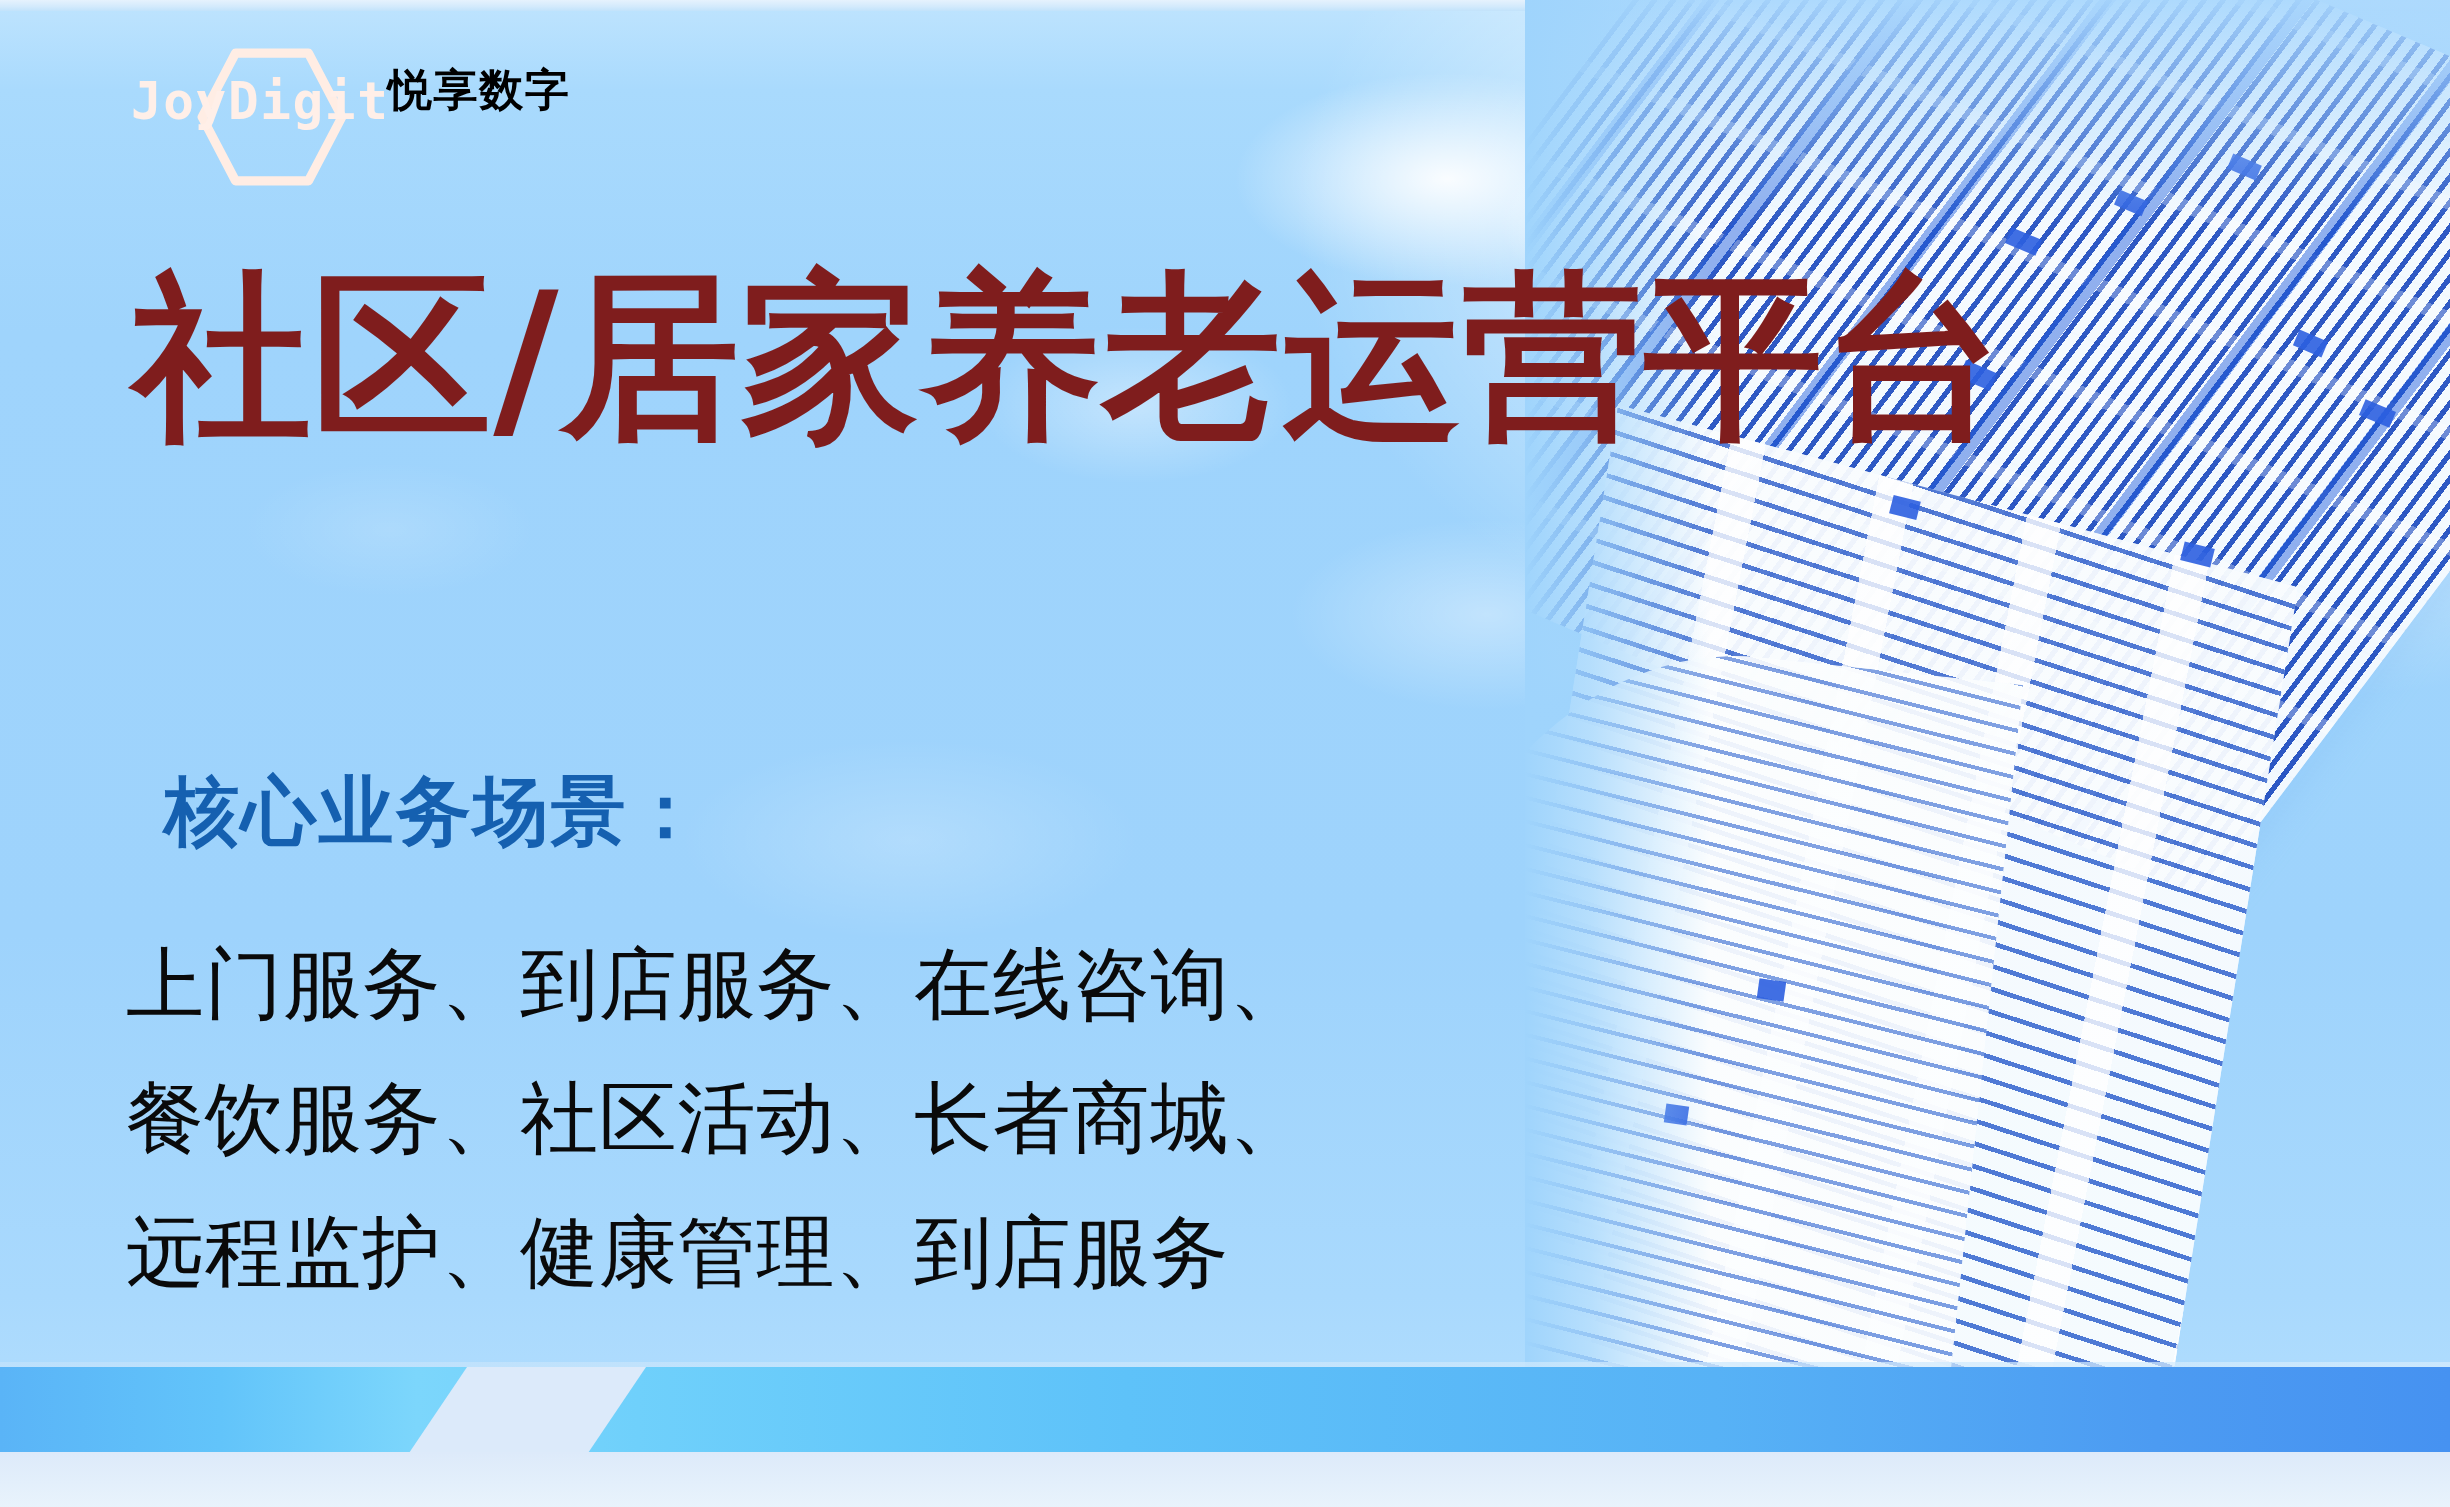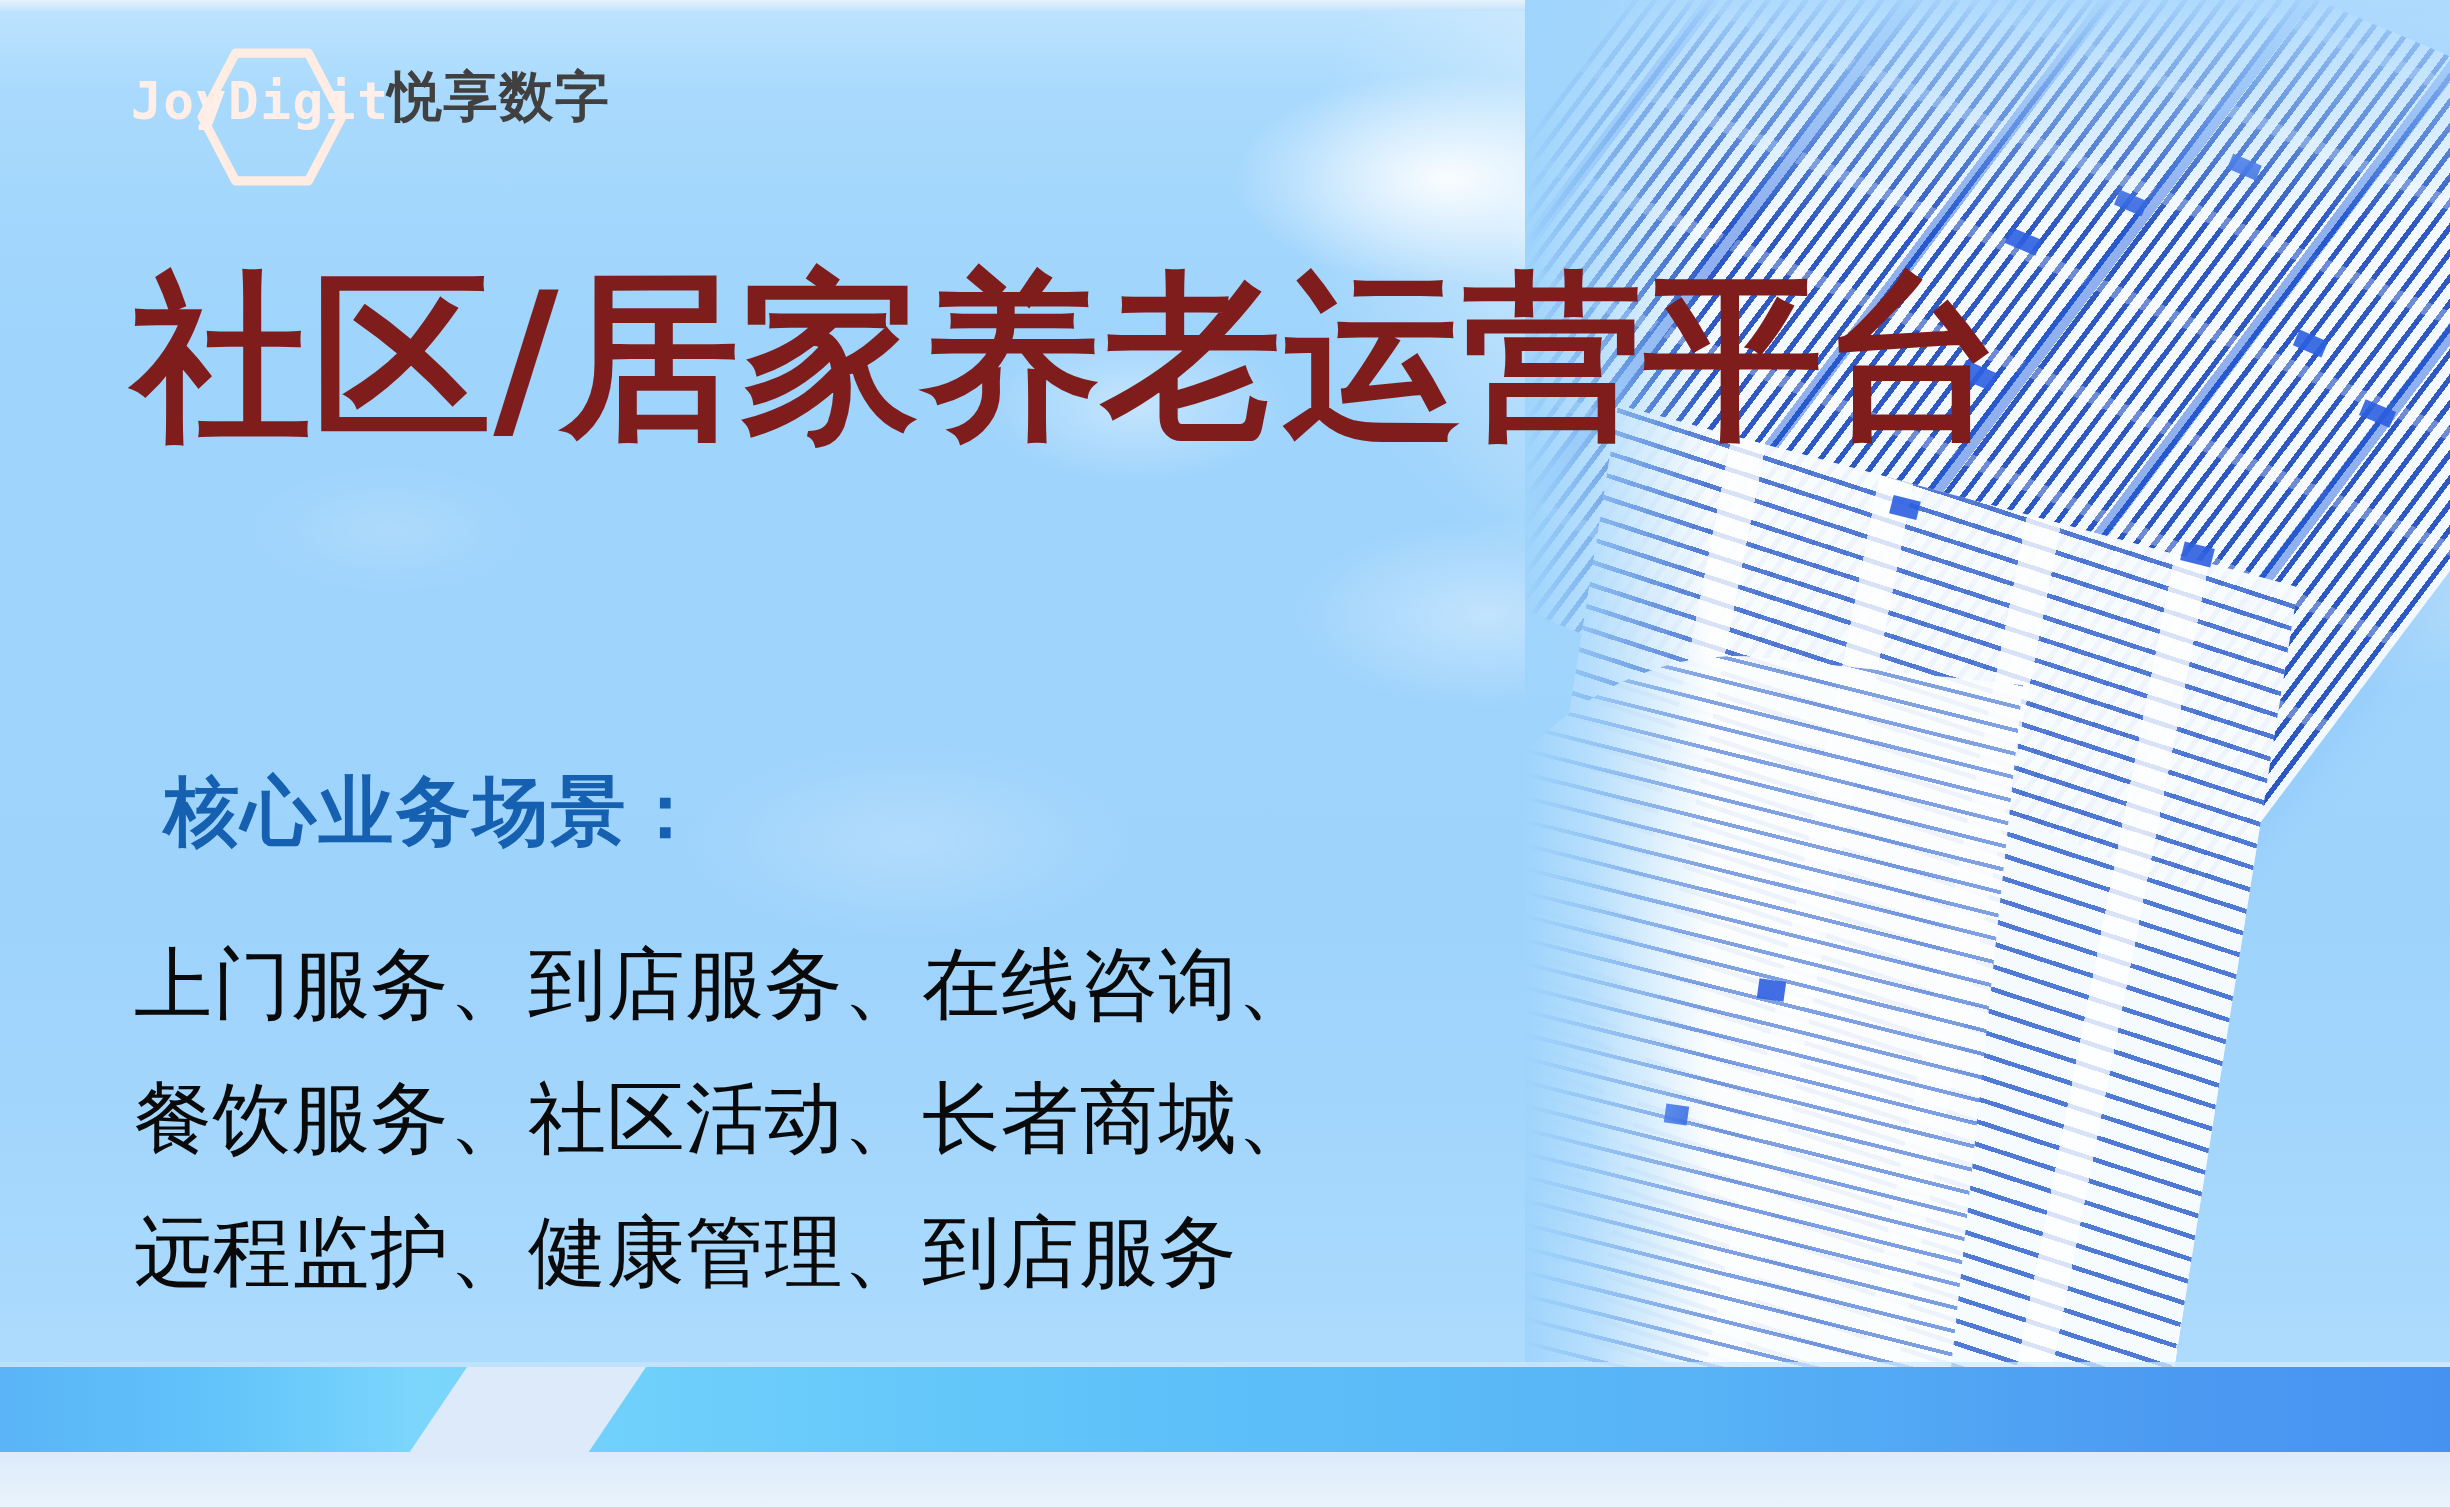--- a/index.html
+++ b/index.html
@@ -217,23 +217,23 @@
     font-size: 51px;
     font-weight: 700;
     letter-spacing: 1.6px;
     white-space: nowrap;
     line-height: 1;
   }
   .logo-cn {
     position: absolute;
     left: 257px;
     top: 1.6px;
-    color: #404040;
-    font-family: Liberation Sans, sans-serif;
-    font-size: 54px;
+    color: #000000;
+    font-family: Liberation Serif, serif;
+    font-size: 44px;
     font-weight: 700;
     letter-spacing: 1.6px;
     white-space: nowrap;
     line-height: 1;
   }
 
   
   .headline {
     position: absolute;
     left: 132px;
@@ -268,21 +268,21 @@
     left: 126px;
     top: 917px;
     color: #0A0A0A;
     font-family: "DejaVu Sans", sans-serif;
     font-weight: 400;
     font-size: 78px;
     line-height: 1.72;
     letter-spacing: 0.8px;
     white-space: nowrap;
   }
-  .scenarios div { white-space: nowrap; margin-left: 8px; }
+  .scenarios div { white-space: nowrap; }
 
   
   .band {
     position: absolute;
     left: 0;
     top: 1367px;
     width: 2450px;
     height: 87px;
     overflow: hidden;
   }

